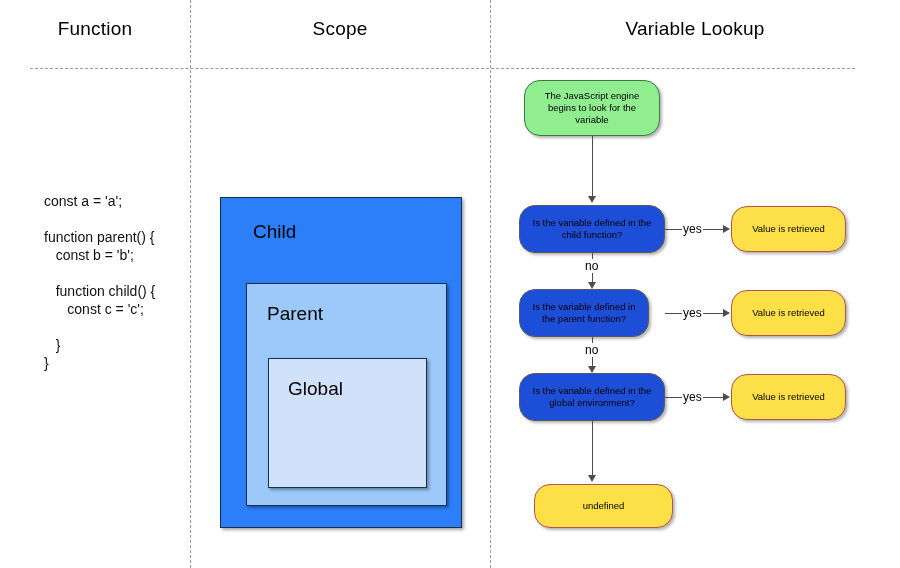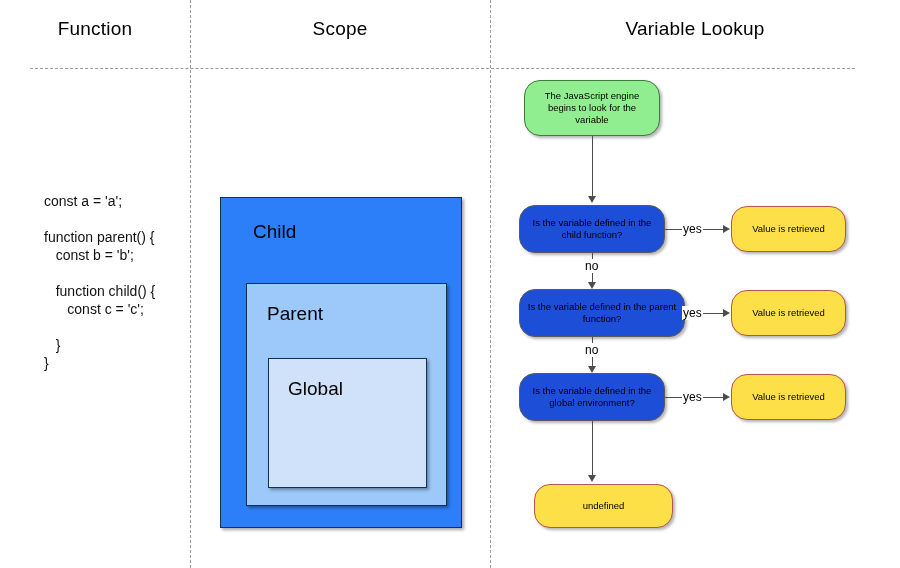--- a/index.html
+++ b/index.html
@@ -181,21 +181,21 @@
 <div class="edge-label" style="left:682px; top:222px;">yes</div>
 
 <div class="node result" style="left:731px; top:206px; width:115px; height:46px;">
   <span class="node-text">Value is retrieved</span>
 </div>
 
 <div class="conn-v" style="left:592px; top:253px; height:31px;"></div>
 <div class="arrow-down" style="left:588px; top:282px;"></div>
 <div class="edge-label" style="left:584px; top:259px;">no</div>
 
-<div class="node decision" style="left:519px; top:289px; width:166px; height:48px;">
+<div class="node decision" style="left:519px; top:289px; width:130px; height:48px;">
   <span class="node-text">Is the variable defined in the parent function?</span>
 </div>
 
 <div class="conn-h" style="left:665px; top:313px; width:61px;"></div>
 <div class="arrow-right" style="left:723px; top:309px;"></div>
 <div class="edge-label" style="left:682px; top:306px;">yes</div>
 
 <div class="node result" style="left:731px; top:290px; width:115px; height:46px;">
   <span class="node-text">Value is retrieved</span>
 </div>

